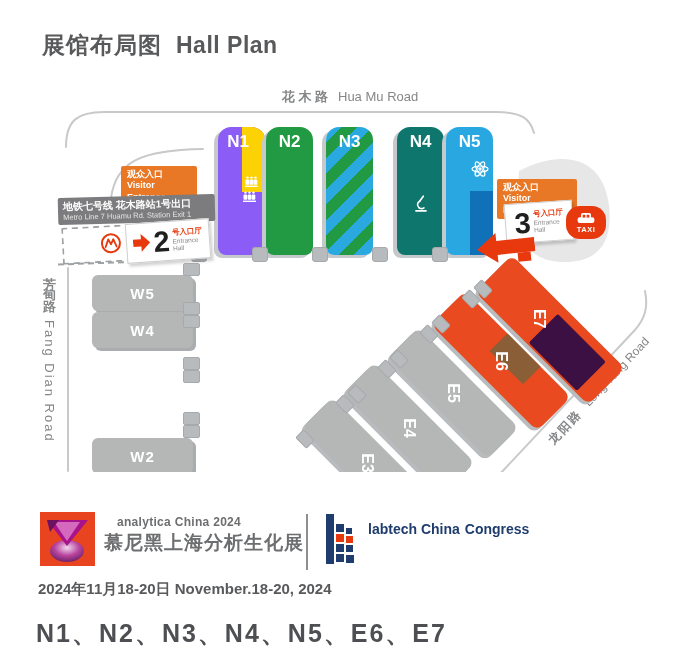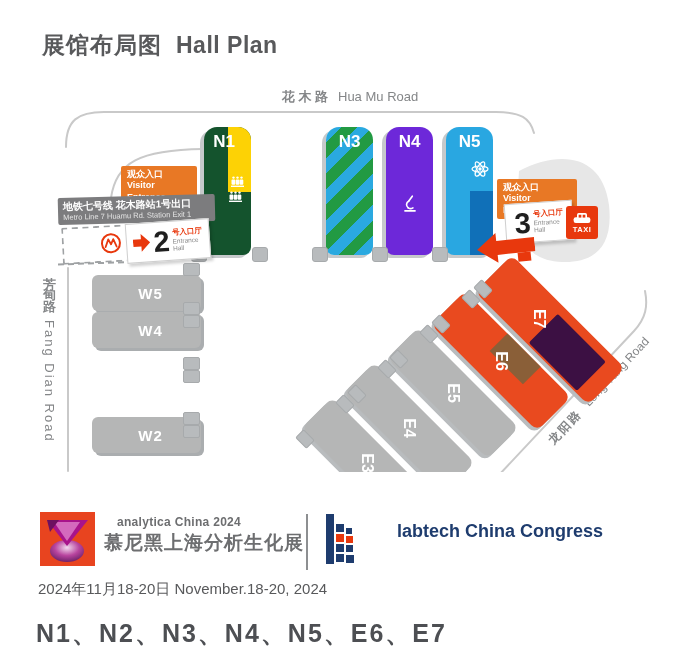--- a/index.html
+++ b/index.html
@@ -20,37 +20,37 @@
   .road-label-left .en{margin-top:14px;letter-spacing:2px;}
   .road-label-ly{position:absolute;left:524px;top:372px;width:170px;transform:rotate(-47deg);
       color:#848688;font-size:12px;white-space:nowrap;}
   .road-label-ly .zh{font-weight:bold;letter-spacing:2px;}
   .road-label-ly .en{margin-left:10px;}
   
   .nhall{position:absolute;top:127px;width:47px;height:128px;border-radius:13px 13px 8px 8px;
       overflow:hidden;box-shadow:-4px 3px 0 #c6c9cb;}
   .nhall .nlabel{position:absolute;top:5px;left:0;width:100%;text-align:center;
       color:#fff;font-size:17px;font-weight:bold;}
-  .n1{left:204px;background:#14532d;}
+  .n1{left:218px;background:#8b5cf6;}
   .n1 .nlabel{width:34px;text-align:center;left:3px;}
   .n1-accent{position:absolute;right:0;top:0;width:48%;height:51%;background:#fdd205;}
   .n2{left:266px;background:#229a43;}
   .n3{left:326px;background:repeating-linear-gradient(135deg,#2aa9e0 0 11px,#229a43 11px 22px);}
-  .n4{left:386px;background:#6d28d9;}
+  .n4{left:397px;background:#0f766e;}
   .n5{left:446px;background:#29a7e1;}
   .n5-accent{position:absolute;right:0;bottom:0;width:50%;height:50%;background:#1070b8;}
   .aud1{position:absolute;left:26px;top:49px;}
   .aud2{position:absolute;left:24px;top:64px;}
   .micro{position:absolute;left:13px;top:66px;}
   .atom{position:absolute;left:24px;top:32px;}
   .ntab{position:absolute;top:247px;width:14px;height:13px;background:#b8bbbd;border-radius:3px;border:1px solid #a7aaac;}
   
   .whall{position:absolute;left:92px;width:101px;height:36px;background:#b5b6b6;border-radius:6px;
       box-shadow:3px 3px 0 #aaadaf;color:#fff;font-size:15px;font-weight:bold;
-      display:flex;align-items:center;justify-content:center;letter-spacing:1px;padding-left:8px;}
+      display:flex;align-items:center;justify-content:center;letter-spacing:1px;}
   .wtab{position:absolute;left:183px;width:15px;height:11px;background:#b8bbbd;border-radius:2px;border:1px solid #a7aaac;}
   
   .ehall{position:absolute;border-radius:8px;transform:rotate(45deg);box-shadow:0 4px 0 #b9bcbe;}
   .ehall .elabel{position:absolute;left:50%;top:50%;transform:translate(-50%,-50%) rotate(45deg);
       color:#fff;font-size:16px;font-weight:bold;}
   .e7{left:470px;top:304px;width:160px;height:52px;background:#e94a1f;}
   .e7 .elabel{left:40%;}
   .e7-accent{position:absolute;left:74px;top:9px;width:68px;height:41px;background:#3c1043;border-radius:2px;}
   .e6{left:426px;top:337px;width:150px;height:48px;background:#e94a1f;}
   .e6-accent{position:absolute;left:60px;top:0;width:47px;height:25px;background:#8a5f38;}
@@ -73,36 +73,36 @@
   .dash-box svg{position:absolute;left:36px;top:5px;}
   .dash-line{position:absolute;left:58px;top:262px;width:86px;border-top:2px dashed #9fa2a4;transform:rotate(-2deg);}
   .gate{position:absolute;background:#fff;border:1px solid #cfcfcf;box-shadow:2px 3px 3px rgba(0,0,0,.18);
       display:flex;align-items:center;justify-content:center;gap:2px;transform:rotate(-4deg);}
   .gate-w{left:126px;top:221px;width:82px;height:38px;}
   .gate-e{left:505px;top:202px;width:66px;height:38px;}
   .gate .num{font-size:29px;font-weight:800;color:#1f1f1f;line-height:1;}
   .gate .col{display:flex;flex-direction:column;line-height:1.15;margin-left:1px;}
   .gate .col .zh{font-size:7.5px;font-weight:bold;color:#e8380d;}
   .gate .col .en{font-size:6.5px;color:#8a8a8a;}
-  .taxi{position:absolute;left:566px;top:206px;width:32px;height:33px;background:#e8380d;border-radius:3px;
+  .taxi{position:absolute;left:566px;top:206px;width:40px;height:33px;background:#e8380d;border-radius:14px;
       display:flex;flex-direction:column;align-items:center;justify-content:center;}
   .taxi .t{color:#fff;font-size:7.5px;font-weight:bold;letter-spacing:0.5px;}
   .arrow-east{position:absolute;left:477px;top:231px;transform:rotate(-6deg);}
   
   .an-logo{position:absolute;left:40px;top:512px;}
   .an-text{position:absolute;left:104px;top:515px;color:#6d6e70;line-height:1.2;}
   .an-text .l1{font-size:12px;font-weight:600;letter-spacing:0.3px;margin-left:13px;}
   .an-text .l2{font-size:19px;font-weight:bold;margin-top:3px;letter-spacing:1px;}
   .divider{position:absolute;left:306px;top:514px;width:2px;height:56px;background:#8d8f91;}
   .lt-logo{position:absolute;left:326px;top:514px;}
   .lt-text{position:absolute;left:368px;top:521px;color:#1e3c6e;line-height:1.2;}
-  .lt-text .l1{font-size:18px;font-weight:bold;margin-left:29px;}
+  .lt-text .l1{font-size:14px;font-weight:bold;}
   .lt-text .l1 .b{font-weight:600;margin-left:5px;}
   .lt-text .l2{font-size:15px;font-weight:bold;margin-top:4px;}
-  .f-date{position:absolute;left:38px;top:580px;font-size:15px;font-weight:normal;color:#58595b;}
+  .f-date{position:absolute;left:38px;top:580px;font-size:15px;font-weight:bold;color:#58595b;}
   .f-venue{position:absolute;left:38px;top:600px;font-size:15px;font-weight:bold;color:#58595b;}
   .f-halls{position:absolute;left:36px;top:617px;font-size:25px;font-weight:bold;color:#4d4f53;letter-spacing:2px;}
 </style>
 </head>
 <body>
 
 <div class="page">
 
   <div class="title">
     <span class="zh">展馆布局图</span><span class="en">Hall Plan</span>
@@ -150,20 +150,23 @@
             <circle cx="3.5" cy="1.6" r="1.2"></circle>
             <circle cx="7.5" cy="1.6" r="1.2"></circle>
             <circle cx="11.5" cy="1.6" r="1.2"></circle>
         <rect x="1.5" y="3.6" width="3.8" height="5.2" rx="1"></rect>
             <rect x="5.7" y="3.6" width="3.6" height="5.2" rx="1"></rect>
             <rect x="9.5" y="3.6" width="3.8" height="5.2" rx="1"></rect>
         <rect x="1" y="9.6" width="13" height="1.4"></rect>
           </g>
       </svg>
     </div>
+    <div class="nhall n2">
+      <span class="nlabel">N2</span>
+    </div>
     <div class="nhall n3">
       <span class="nlabel">N3</span>
     </div>
     <div class="nhall n4">
       <span class="nlabel">N4</span>
       <svg class="micro" width="22" height="22" viewBox="0 0 24 24">
         <g stroke="#fff" stroke-width="1.8" fill="none" stroke-linecap="round">
           <path d="M14.5 3.5l-4 5.5"></path>
             <path d="M10.5 9c-2.8 1.6-3 5.2-.6 7"></path>
           <path d="M6.5 19.5h11"></path>
@@ -242,21 +245,21 @@
       <polygon points="58,9 20,9 20,1 0,16 20,31 20,23 58,23" fill="#e8380d"></polygon>
       <rect x="40" y="23" width="13" height="9" fill="#e8380d"></rect>
     </svg>
 
     <div class="whall" style="top:275px">
         <span>W5</span>
       </div>
     <div class="whall" style="top:312px">
         <span>W4</span>
       </div>
-    <div class="whall" style="top:417px">
+    <div class="whall" style="top:438px">
         <span>W2</span>
       </div>
     <div class="wtab" style="top:263px"></div>
     <div class="wtab" style="top:315px"></div>
     <div class="wtab" style="top:302px"></div>
     <div class="wtab" style="top:370px"></div>
     <div class="wtab" style="top:357px"></div>
     <div class="wtab" style="top:425px"></div>
     <div class="wtab" style="top:412px"></div>
 

